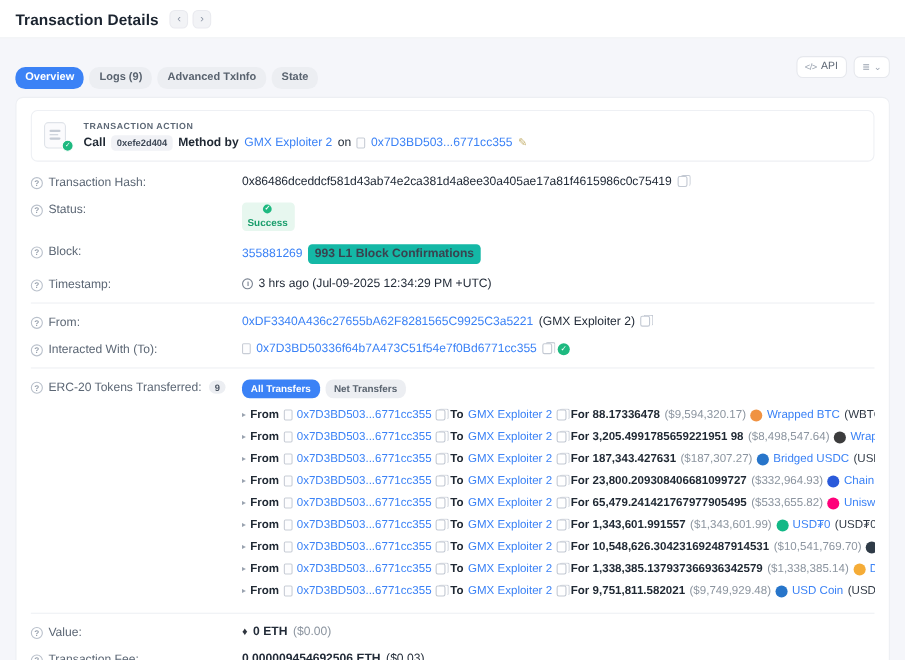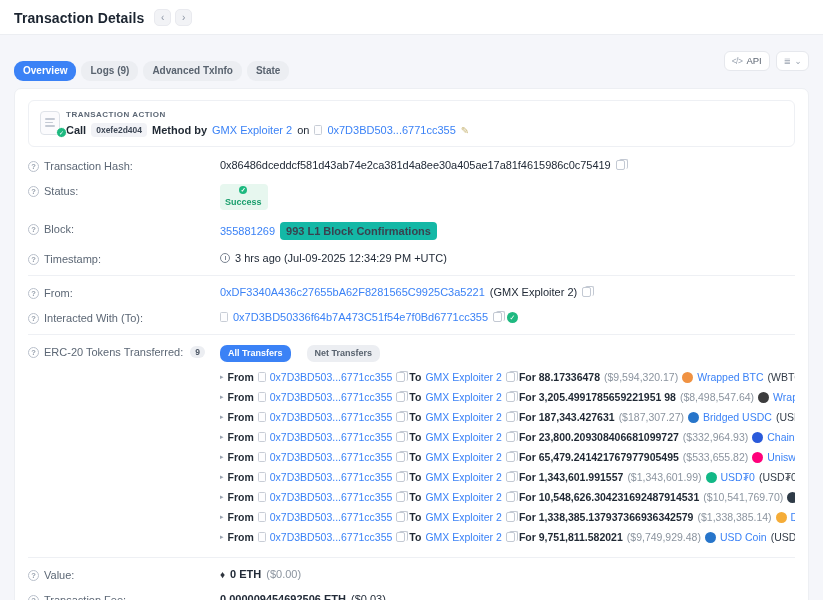--- a/index.html
+++ b/index.html
@@ -55,21 +55,21 @@
   
   .card {
     margin: 0 14px; background: #fff;
     border: 1px solid #edeff3; border-radius: 7px;
   }
 
   
   .action-box {
     margin: 11px 13px 0 13px;
     border: 1px solid #eef0f4; border-radius: 6px;
-    padding: 9px 11px; display: flex; align-items: center; 
+    padding: 9px 11px; display: flex; align-items: center; gap: 10px;
     background: #fff;
   }
   .action-icon-wrap { position: relative; width: 26px; height: 26px; flex: none; }
   .doc-icon {
     width: 20px; height: 24px; border-radius: 4px;
     border: 1px solid #dfe3e9; background: #fbfbfd;
     display: flex; flex-direction: column; justify-content: center; gap: 2px;
     padding: 0 4px;
   }
   .doc-icon i { display: block; height: 1.5px; background: #c4cad4; border-radius: 1px; }
@@ -151,21 +151,21 @@
   }
   .eth-glyph { color: #30363f; font-size: 10px; }
   .muted { color: #8b949f; }
   .sep { height: 1px; background: #eef0f4; margin: 4px 13px; }
 
   
   .count-pill {
     background: #eceef2; color: #4b5563; border-radius: 7px;
     padding: 1px 5px; font-size: 8.5px; font-weight: bold; margin-left: 2px;
   }
-  .xfer-toggle { display: flex; gap: 16px; margin-bottom: 5px; }
+  .xfer-toggle { display: flex; gap: 5px; margin-bottom: 5px; }
   .xfer-toggle .tgl {
     padding: 3px 8px 4px 8px; border-radius: 7px;
     font-size: 9px; font-weight: bold; background: #eceef2;
     color: #59636f; cursor: pointer;
   }
   .xfer-toggle .tgl.active { background: #3b82f6; color: #fff; }
   .xfer-list {
     position: relative; max-height: 196px; overflow-y: auto;
     padding-right: 12px; width: 100%;
   }

